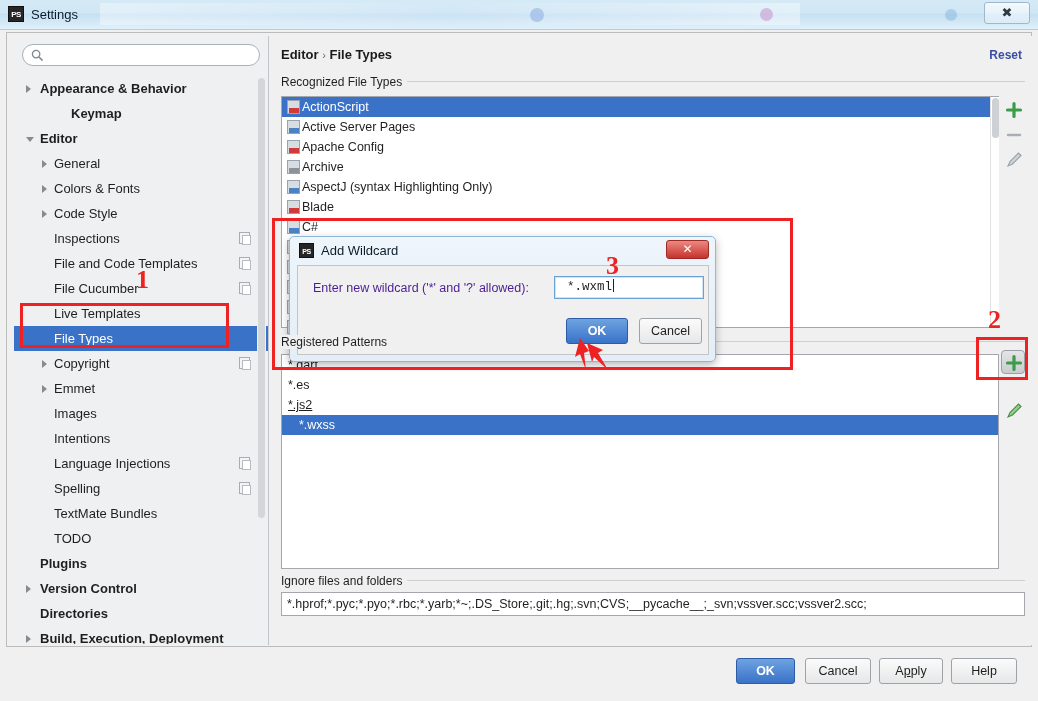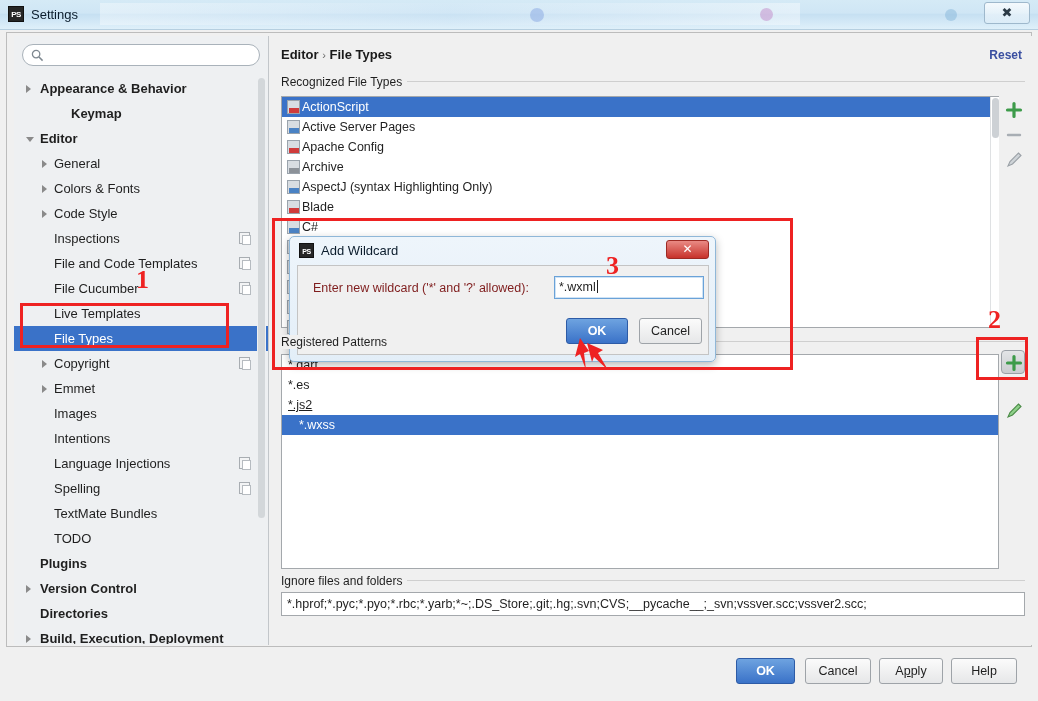--- a/index.html
+++ b/index.html
@@ -213,27 +213,27 @@
     background: linear-gradient(to bottom,#e98a84,#c7322b);
     border: 1px solid #9d2a24; border-radius: 3px;
     color: #ffffff; font-size: 12px; line-height: 17px; text-align: center;
   }
   .modal-inner {
     position: absolute; left: 7px; top: 28px; width: 412px; height: 90px;
     background: #f0f0f0; border: 1px solid #c4c4c4;
   }
   .modal-label {
     position: absolute; left: 15px; top: 15px;
-    font-size: 12.5px; color: #7f1d1d;
+    font-size: 12.5px; color: #4c1d95;
   }
   .modal-input {
     position: absolute; left: 256px; top: 10px; width: 150px; height: 23px;
     background: #ffffff; border: 1px solid #6aa2d8;
     box-shadow: inset 0 0 0 1px #cfe3f5;
-    font-size: 12.5px; color: #1f1f1f; line-height: 21px; padding-left: 4px;
+    font-size: 12.5px; color: #1f1f1f; line-height: 21px; padding-left: 12px; font-family: Liberation Mono, monospace;
   }
   .caret {
     display: inline-block; width: 1px; height: 13px;
     background: #1f1f1f; vertical-align: -2px; margin-left: 1px;
   }
   .modal-btn {
     position: absolute; top: 52px; height: 26px; line-height: 24px;
     text-align: center; font-size: 12.5px;
     border-radius: 3px;
   }

